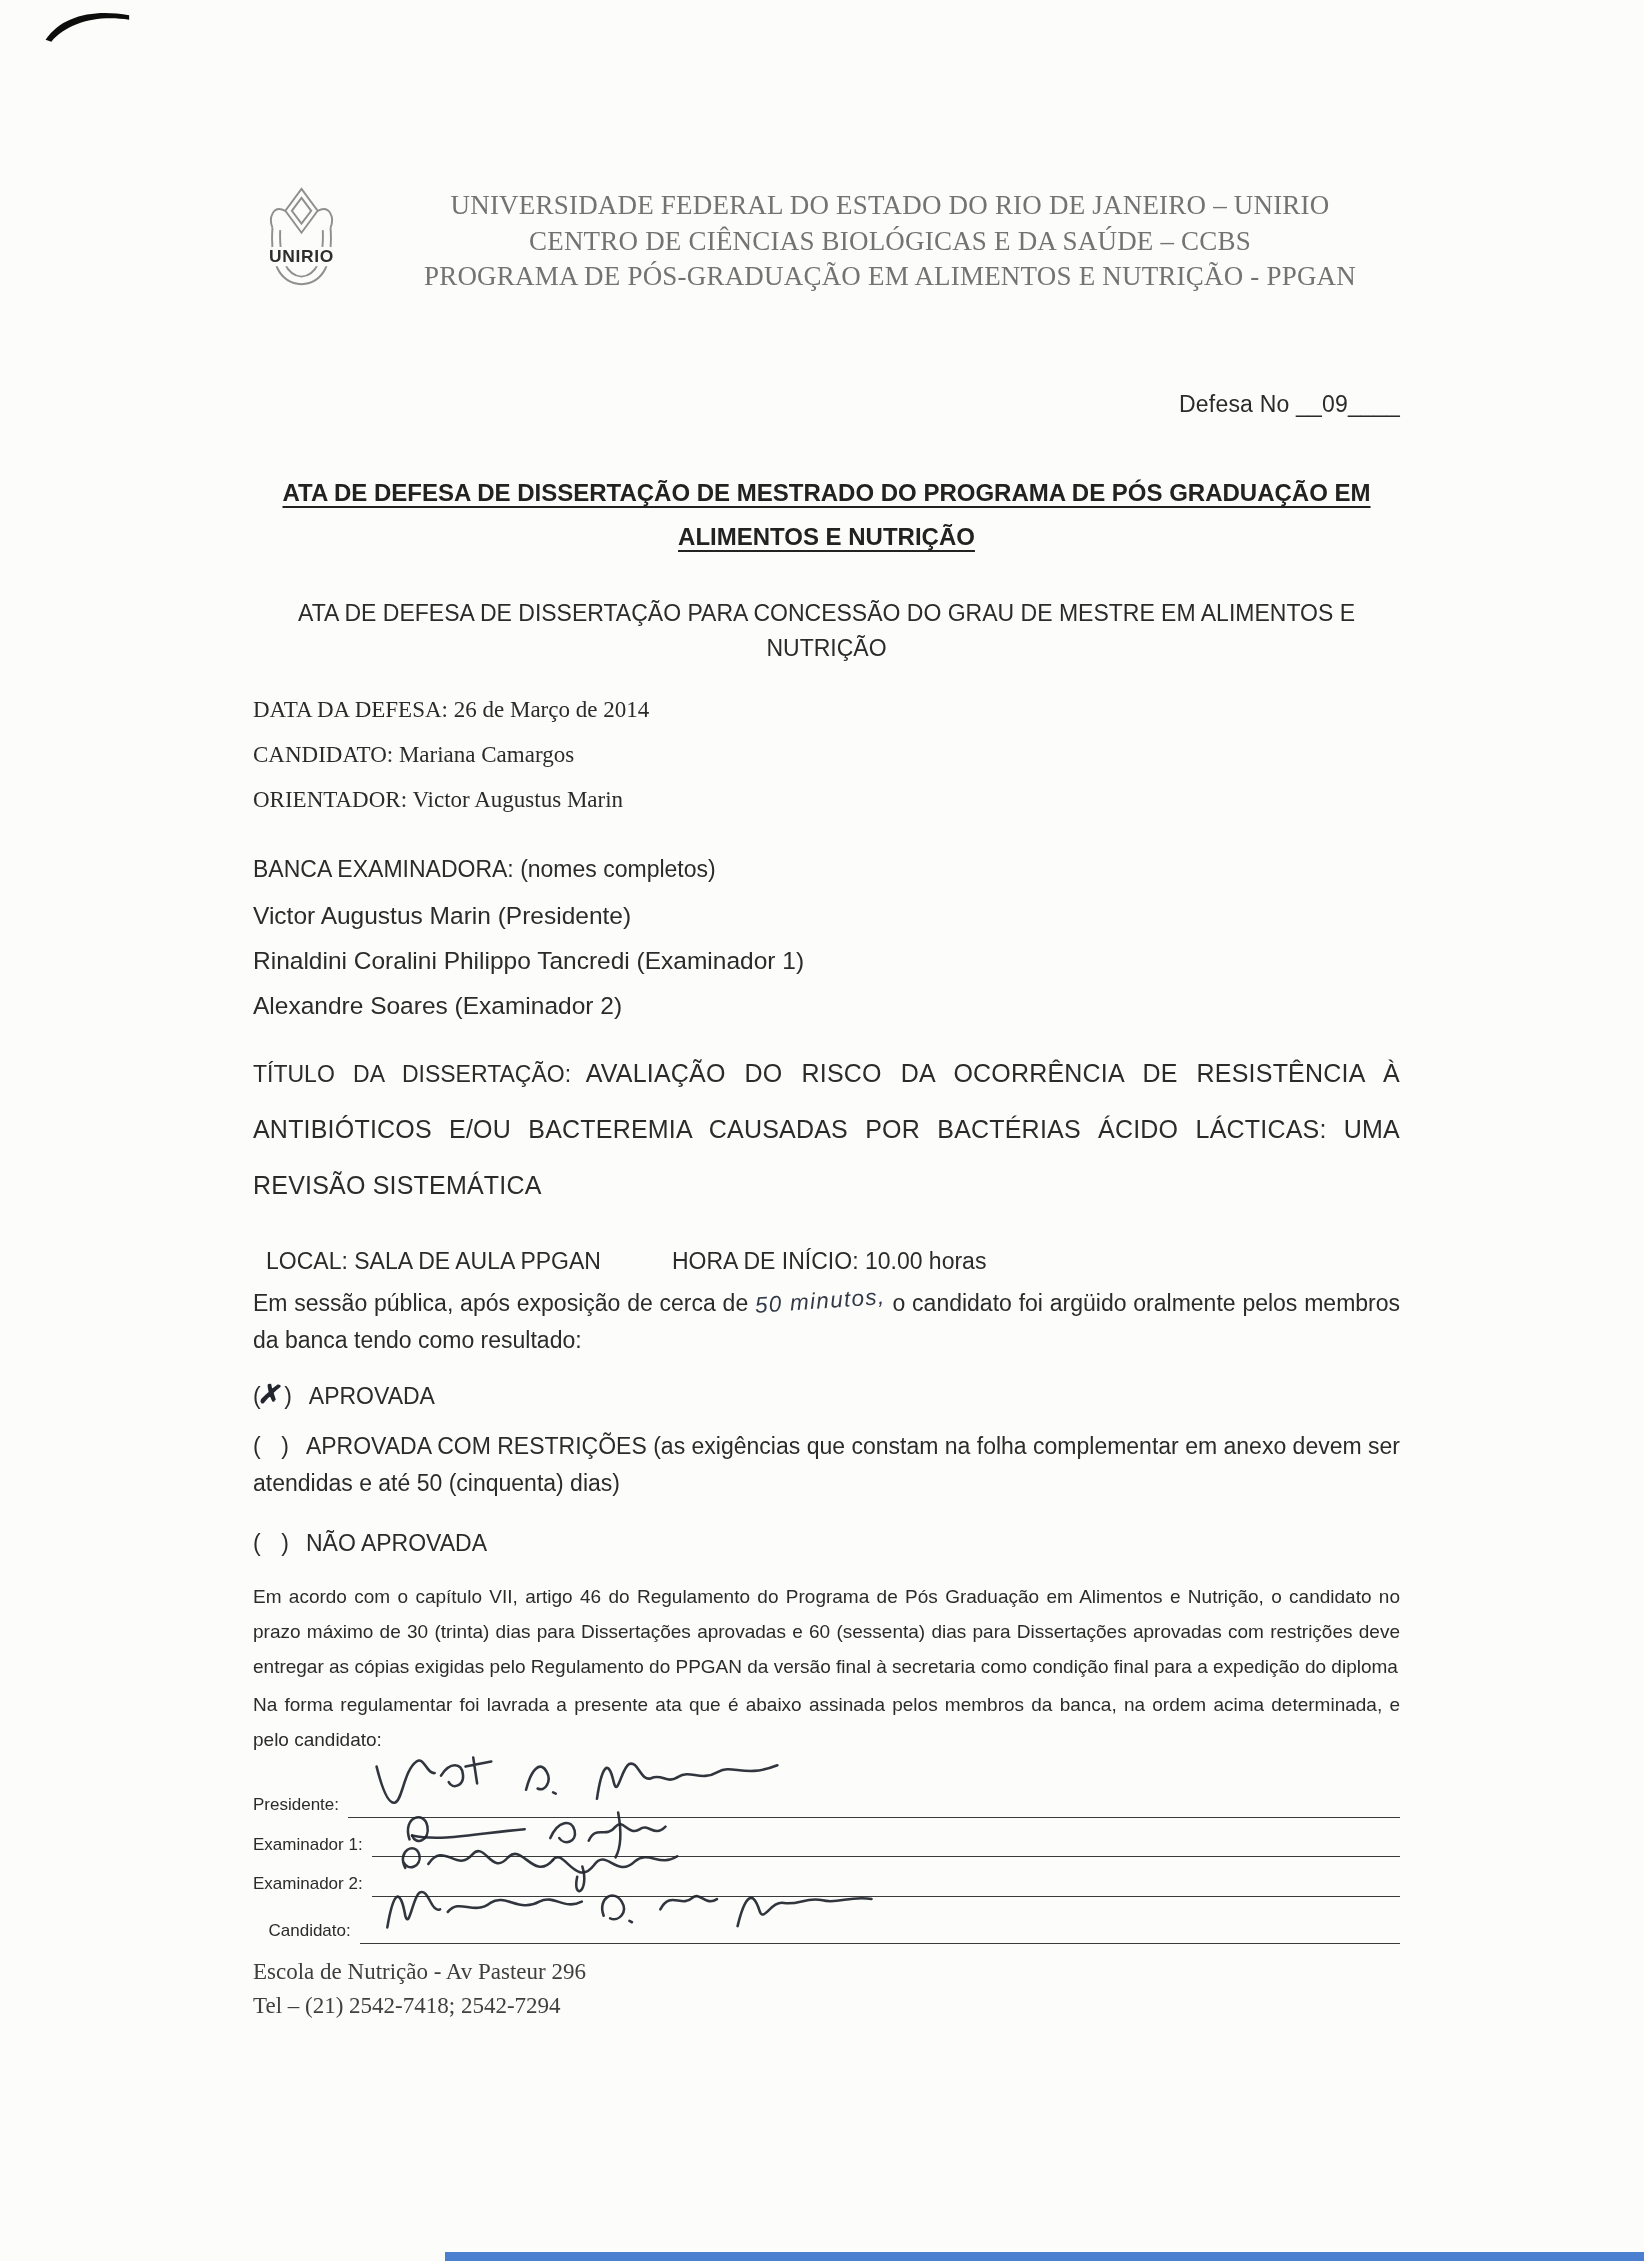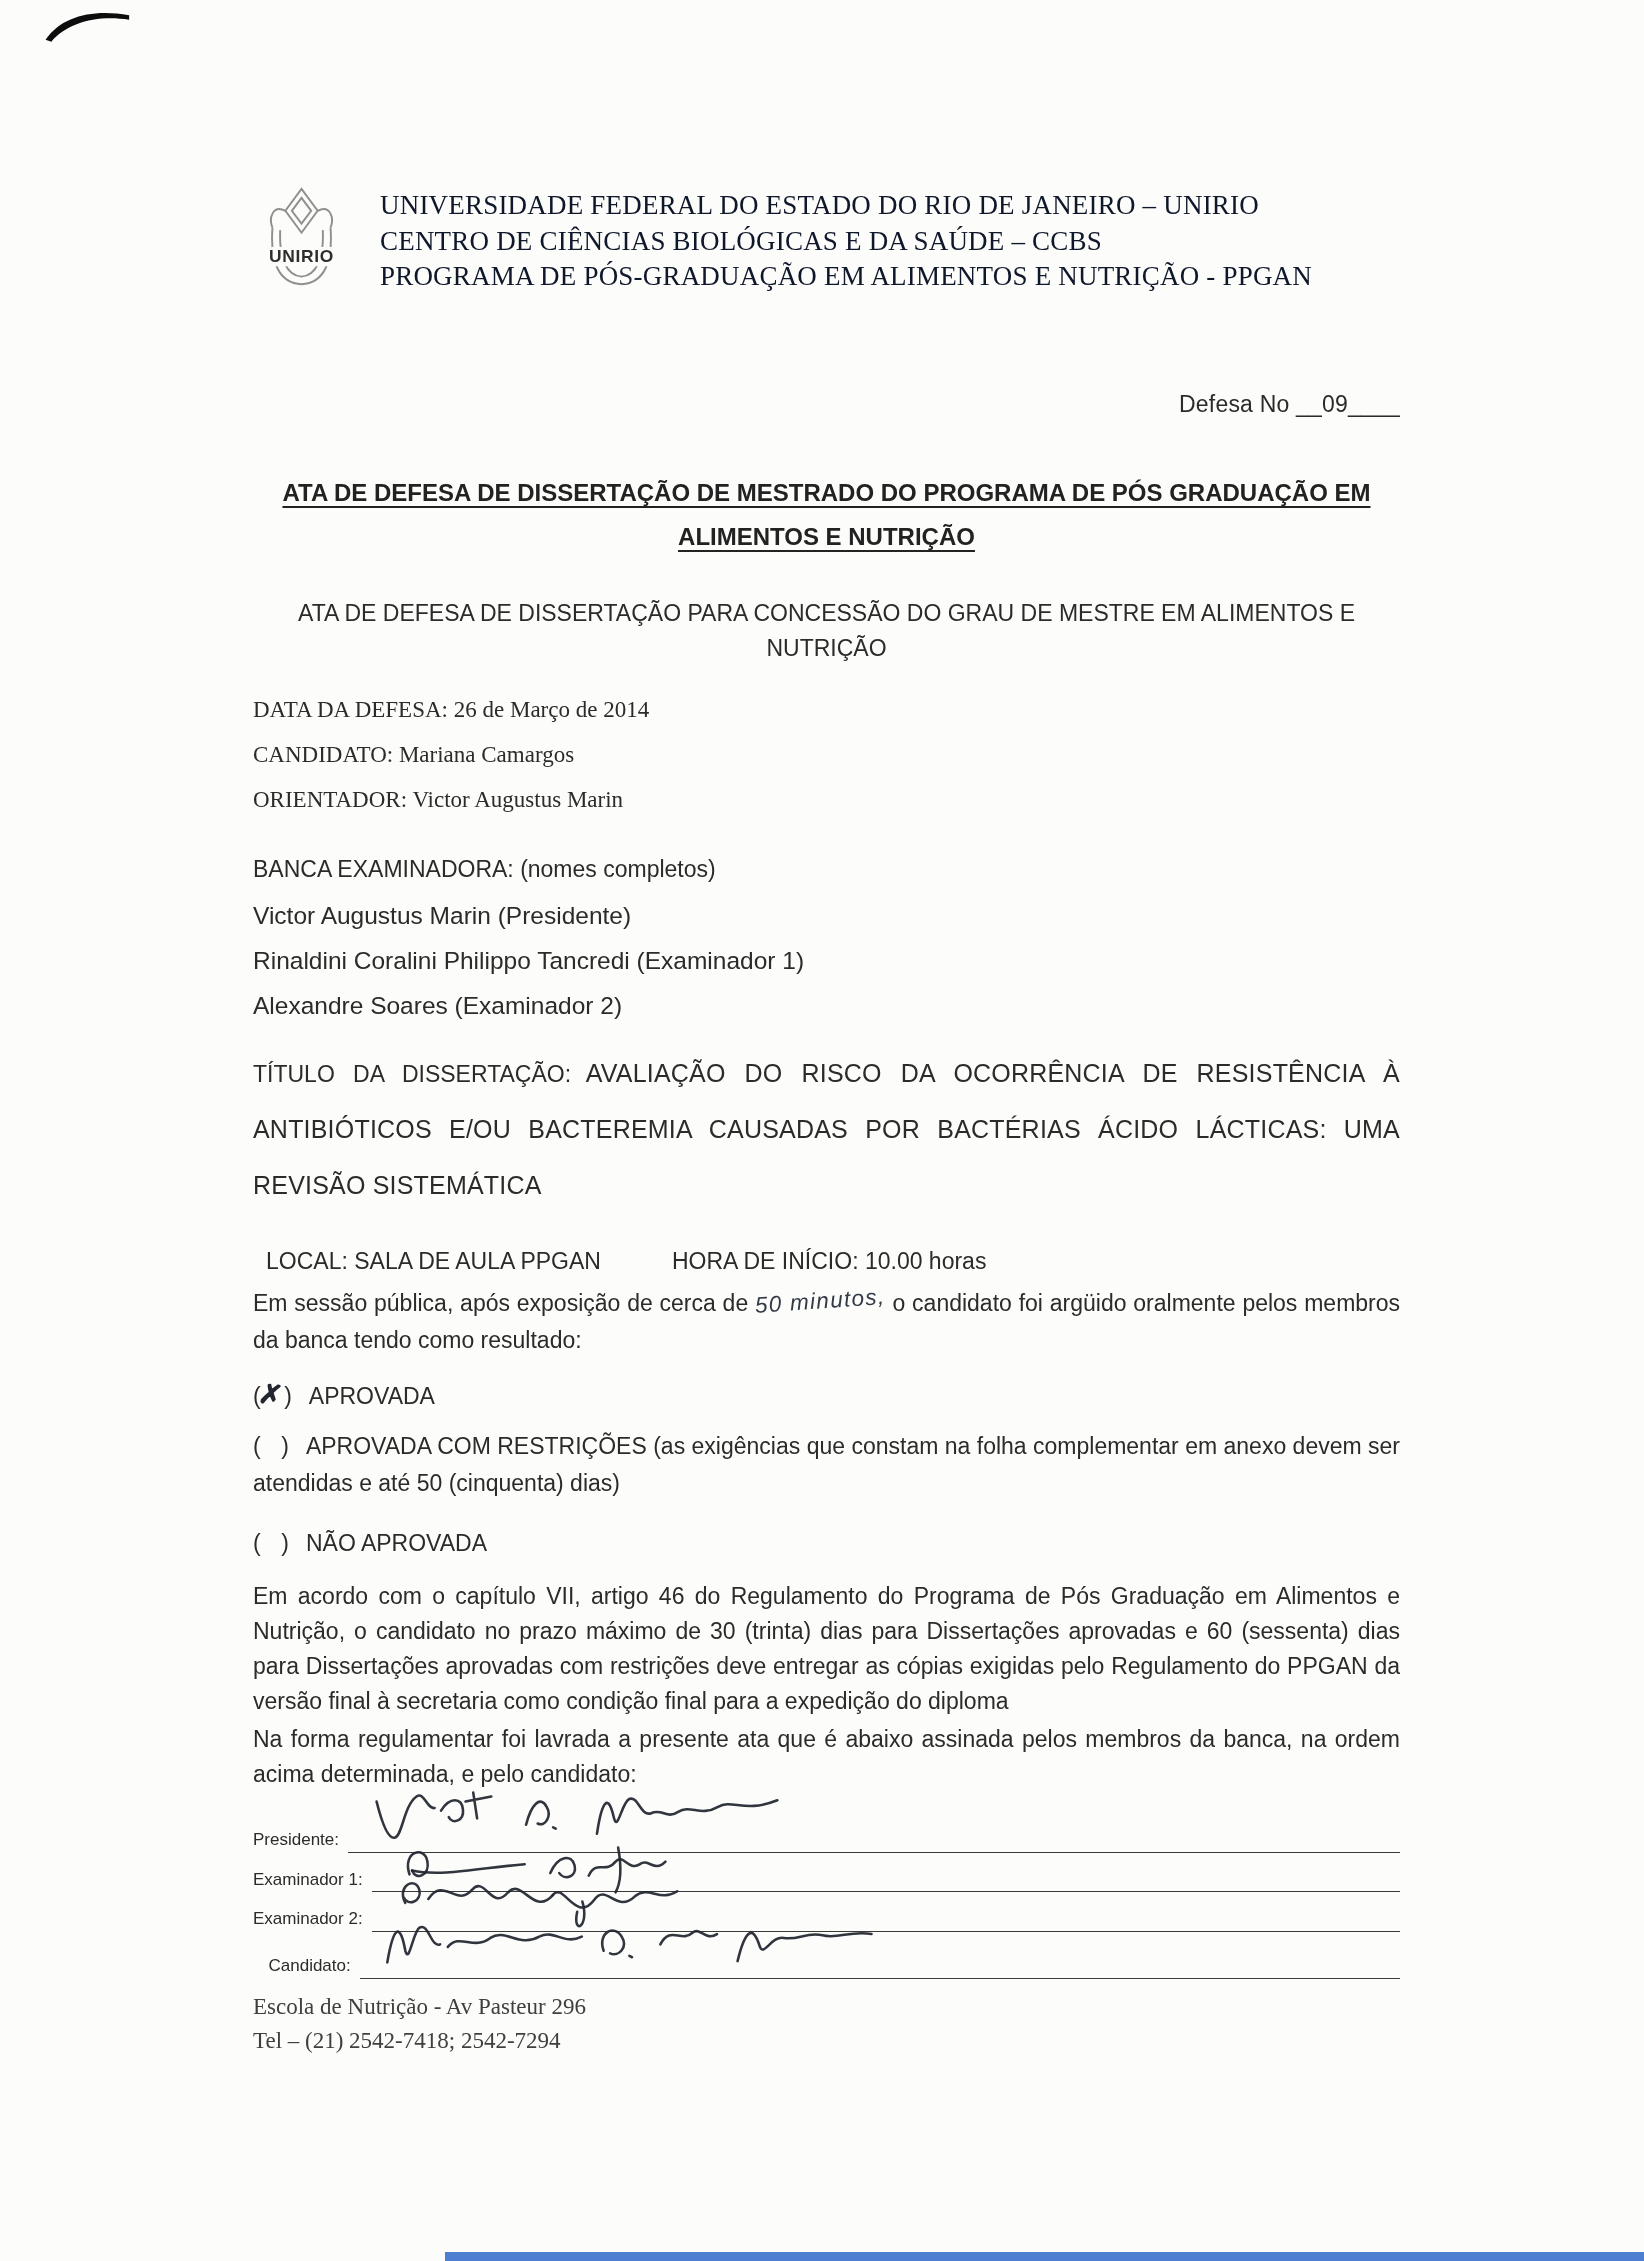--- a/index.html
+++ b/index.html
@@ -17,24 +17,24 @@
     position:absolute;
     left:253px; top:0;
     width:1147px;
   }
 
   
   .header { margin-top:188px; display:flex; align-items:flex-start; }
   .logo-box { width:97px; flex:0 0 97px; margin-right:30px; margin-top:-2.6px; }
   .header-text {
     flex:1;
-    text-align:left;
+    text-align:center;
     font-family:"Liberation Serif", serif;
     font-size:27px; line-height:1.32;
-    color:#0f172a;
+    color:#737373;
     letter-spacing:0.2px;
   }
 
   
   .defesa { margin-top:75px; text-align:right; font-size:23px; letter-spacing:0.2px; }
   .doc-title {
     margin-top:53px; text-align:center;
     font-weight:bold; font-size:24px; line-height:1.82;
     text-decoration:underline; text-underline-offset:4.5px; text-decoration-thickness:1.6px;
     color:#222;
@@ -67,21 +67,21 @@
   .option.o1 { margin-top:17px; }
   .option.o2 { margin-top:13px; text-align:justify; }
   .option.o3 { margin-top:23px; }
   .checkbox { display:inline-block; margin-right:17px; white-space:nowrap; }
   .mark { display:inline-block; min-width:20.6px; text-align:center; }
   .mark.x {
     font-size:28px; font-weight:600; color:#23262e;
     transform:rotate(10deg) translate(-1.9px,0.6px);
   }
 
-  .para { font-size:23px; line-height:35px; text-align:justify; }
+  .para { font-size:19px; line-height:35px; text-align:justify; }
   .p1 { margin-top:17px; }
   .p2 { margin-top:2.6px; }
   .dateline { margin-top:14px; font-size:23px; }
 
   
   .sig-block { margin-top:28px; }
   .sig-row { display:flex; align-items:flex-end; height:33px; margin-bottom:6.4px; font-size:17px; }
   .sig-row .lbl { white-space:nowrap; padding-bottom:2.6px; }
   .sig-line {
     flex:1; margin-left:9px; height:100%;

